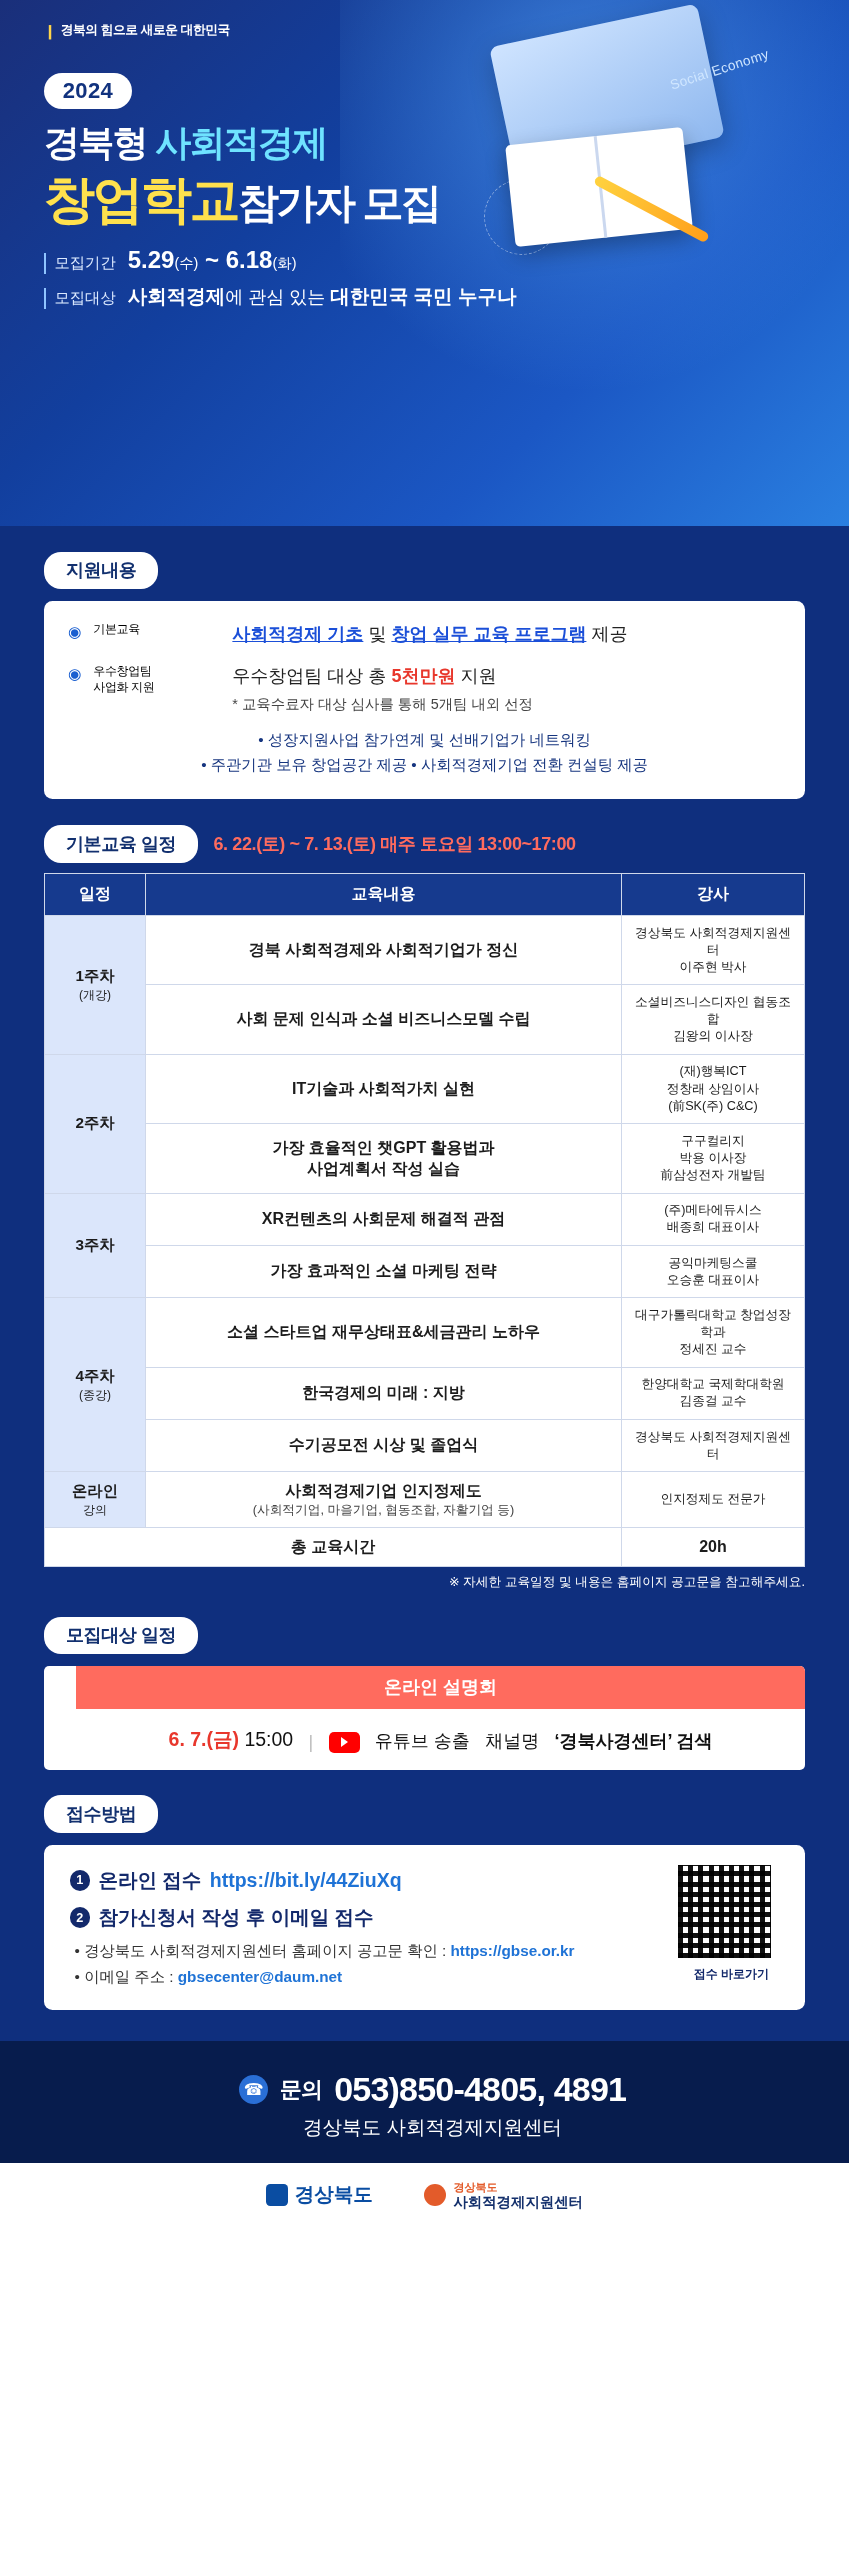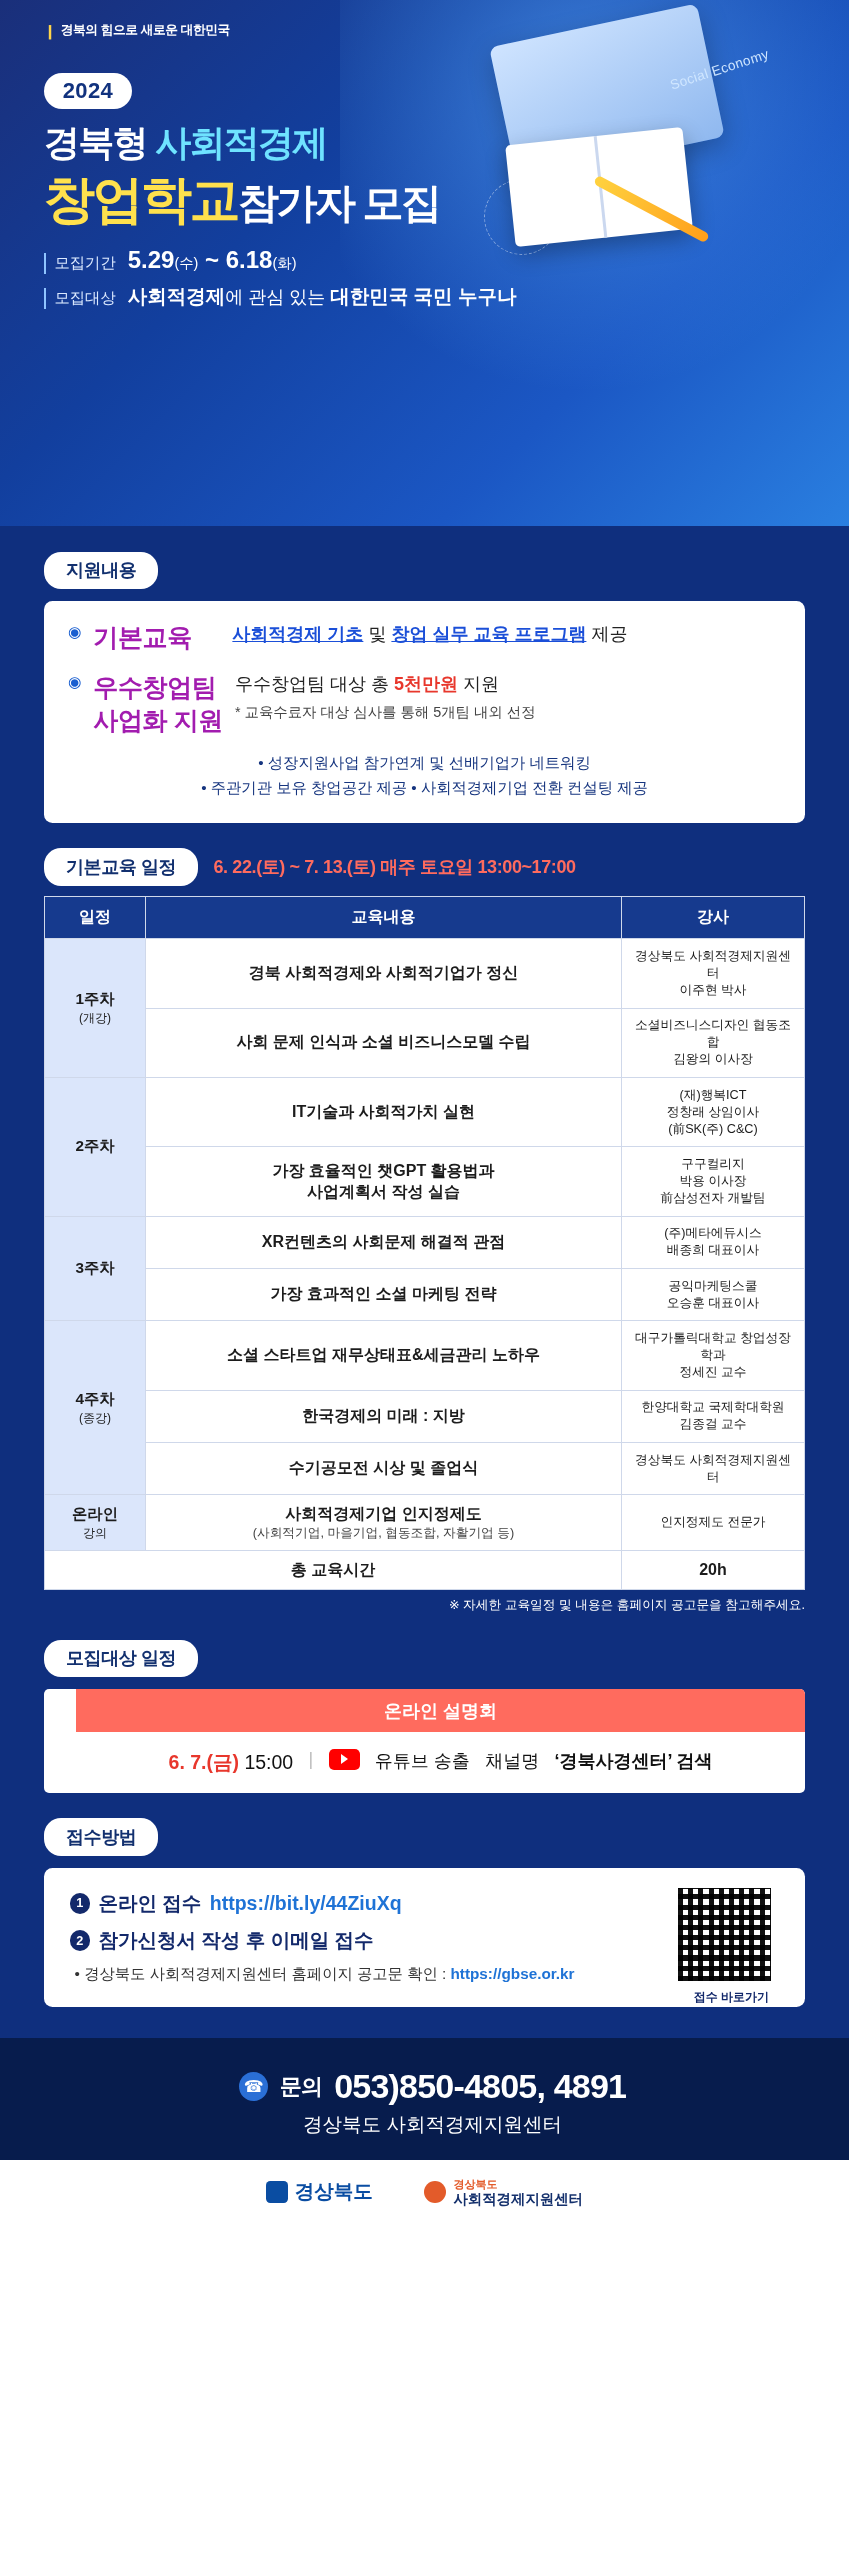--- a/index.html
+++ b/index.html
@@ -82,21 +82,21 @@
     font-size:18px; font-weight:bold; padding:6.8px 22px; border-radius:17px;
     margin:25.5px 0 12px 0; letter-spacing:-0.4px;
   }
   .card{
     background:#ffffff; border-radius:8.5px; padding:20.4px 24px;
   }
 
   
   .sup-row{ display:flex; gap:12px; align-items:flex-start; margin-bottom:15.3px; }
   .dot{ color:#1b5fd0; font-size:15.3px; line-height:1.5; }
-  .sup-key{ min-width:127px; font-size:25px; font-weight:bold; color:#a21caf; letter-spacing:-0.4px; line-height:1.35;}
+  .sup-key{ min-width:127px; font-size:12px; font-weight:normal; color:#000000; letter-spacing:-0.4px; line-height:1.35;}
   .sup-val{ font-size:18px; color:#222; line-height:1.45; }
   .sup-val .ul{ color:#1b4fd8; text-decoration:underline; font-weight:bold; }
   .sup-val .red{ color:#e8372c; font-weight:bold; }
   .sup-note{ font-size:14.4px; color:#444; margin-top:5.1px; }
   .bullets{ margin-top:3.4px; text-align:center; }
   .bullets div{ font-size:15.3px; color:#16357f; margin:3.4px 0; }
 
   
   .sched-head{ display:flex; align-items:center; gap:15.3px; margin:25.5px 0 10.2px 0; }
   .sched-head .sec-title{ margin:0; }
@@ -112,21 +112,21 @@
   td.weekcell small{ display:block; font-weight:normal; font-size:12px; }
   td.content{ font-size:16px; font-weight:bold; color:#14204a; }
   td.content small{ display:block; font-weight:normal; font-size:12.7px; color:#444; }
   td.teacher{ font-size:12.7px; line-height:1.35; color:#222; width:183px; }
   tr.total td{ font-size:16px; font-weight:bold; background:#fff; }
   .sched-note{ text-align:right; color:#ffffff; font-size:12.7px; margin-top:6.8px; }
 
   
   .brief{ background:#fff; border-radius:5.1px; overflow:hidden;padding-left:32px; }
   .brief-head{ background:#ff6b5e; color:#fff; text-align:center; font-size:18px; font-weight:bold; padding:9.3px 0; }
-  .brief-body{ display:flex; align-items:flex-start; justify-content:center; gap:15.3px; padding:17px 8.5px; font-size:18px; }
+  .brief-body{ display:flex; align-items:flex-end; justify-content:center; gap:15.3px; padding:17px 8.5px; font-size:18px; }
   .brief-body .time{ color:#e8372c; font-weight:bold; font-size:19.5px; }
   .brief-body .sep{ color:#bbb; }
   .yt{ display:inline-flex; align-items:center; justify-content:center; width:31px; height:21px; background:#ff0000; border-radius:5.1px; }
   .yt:after{ content:""; border-left:7.6px solid #fff; border-top:5.1px solid transparent; border-bottom:5.1px solid transparent; margin-left:1.7px;}
   .brief-body b{ font-weight:bold; }
 
   
   .apply{ background:#fff; border-radius:8.5px; padding:22px 25.5px; position:relative; }
   .ap-row{ display:flex; align-items:center; gap:8.5px; font-size:19.5px; font-weight:bold; color:#13296b; margin-bottom:10.2px;}
   .num{ display:inline-flex; width:20.4px; height:20.4px; border-radius:50%; background:#13296b; color:#fff;
@@ -323,20 +323,23 @@
           <span>온라인 접수</span>
           <span class="ap-link">https://bit.ly/44ZiuXq</span>
         </div>
         <div class="ap-row">
           <span class="num">2</span>
           <span>참가신청서 작성 후 이메일 접수</span>
         </div>
         <div class="ap-sub">
           <span>• 경상북도 사회적경제지원센터 홈페이지 공고문 확인 : </span><span class="ap-link">https://gbse.or.kr</span>
         </div>
+        <div class="ap-sub">
+          <span>• 이메일 주소 : </span><span class="ap-link">gbsecenter@daum.net</span>
+        </div>
       </div>
     </div>
   </div>
 
   <div class="footer">
     <div class="phone">
       <span class="ic"></span>
       <span class="lbl">문의</span>
       <span>053)850-4805, 4891</span>
     </div>

